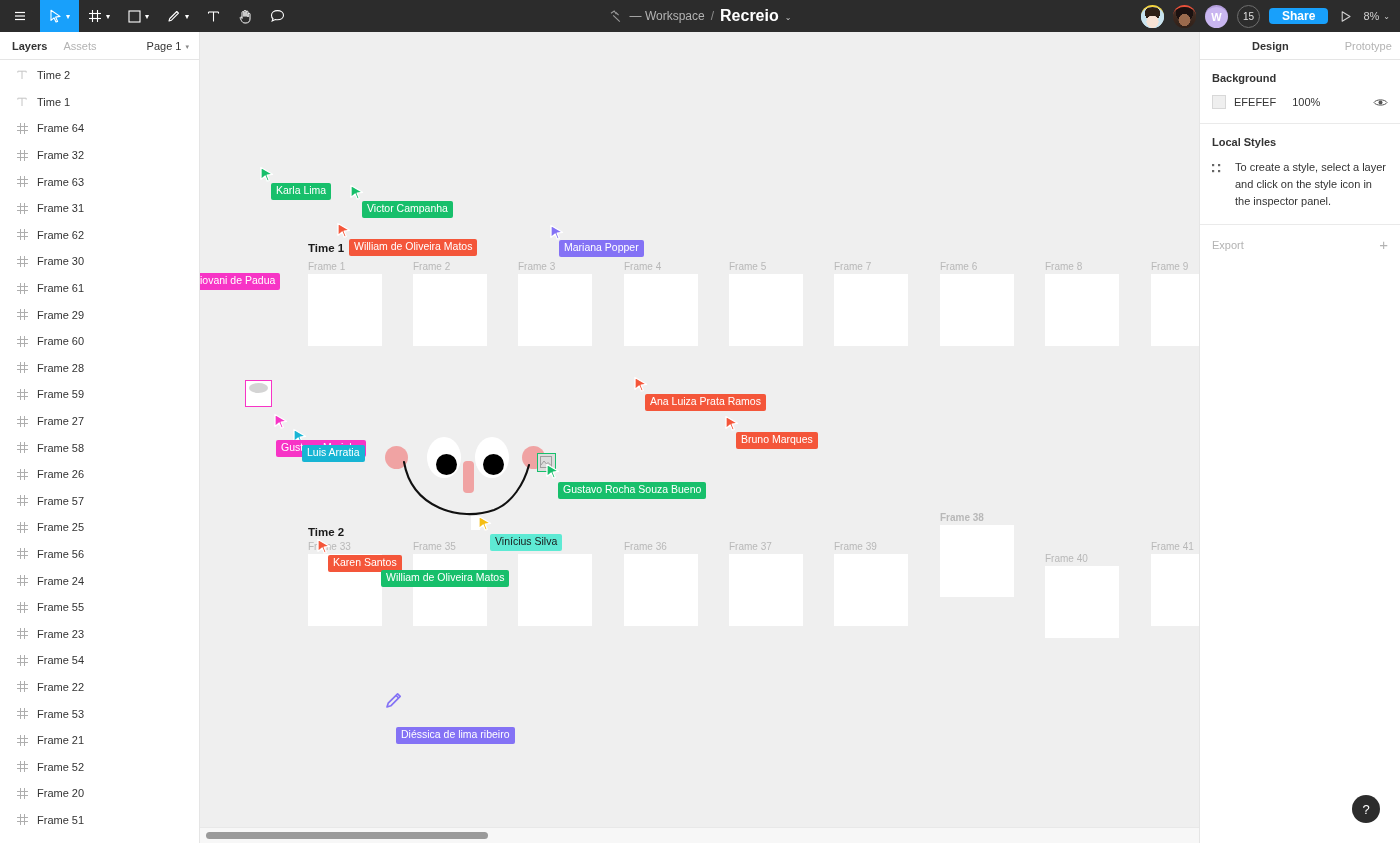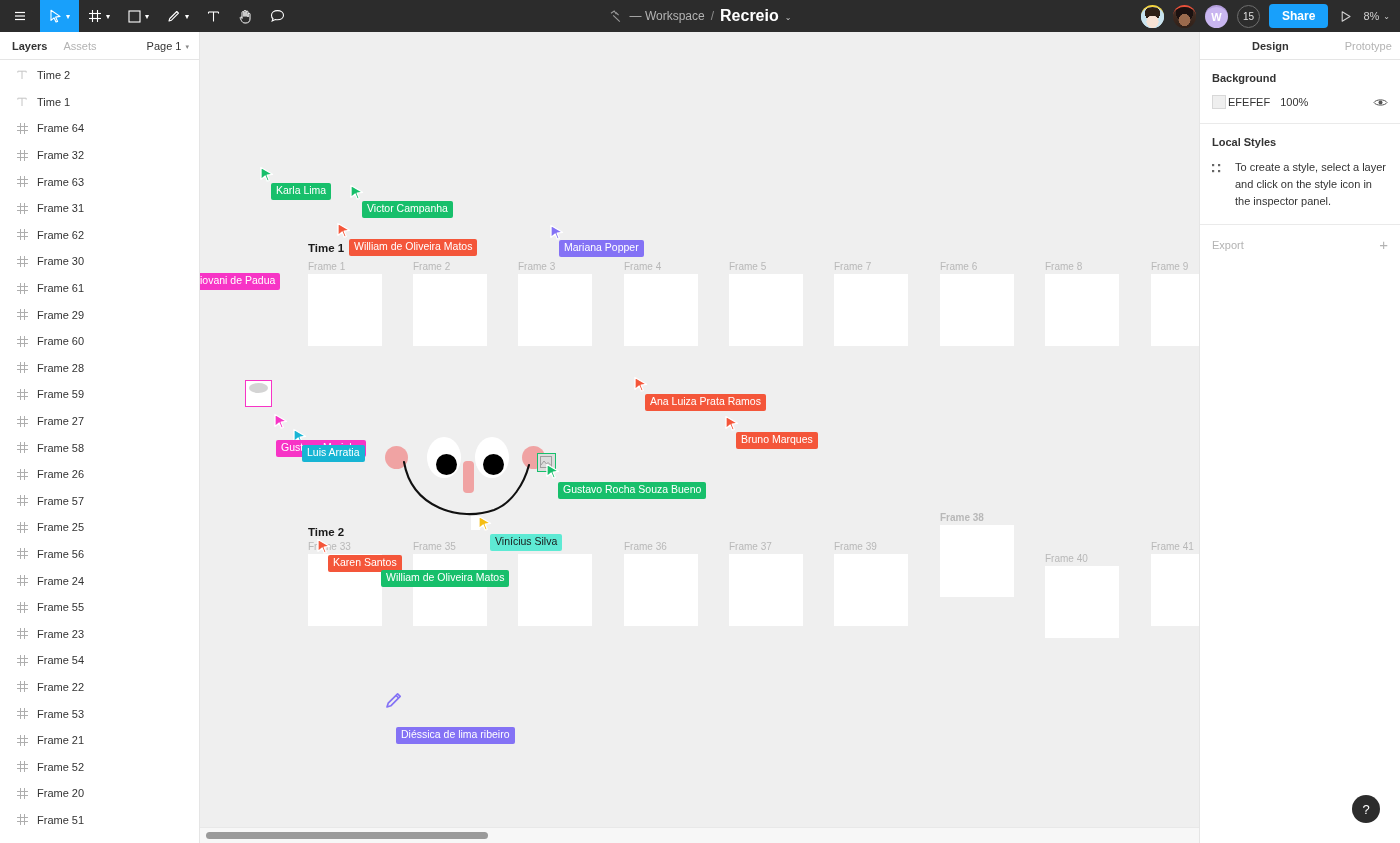--- a/index.html
+++ b/index.html
@@ -49,21 +49,21 @@
     font-size:11px; font-weight:bold; color:#ffffff;
   }
   .avatar .face { position:absolute; inset:0; }
   .count-badge {
     width:23px; height:23px; border-radius:50%;
     border:1px solid #6e6e6e; color:#e0e0e0; font-size:10px;
     display:flex; align-items:center; justify-content:center;
   }
   .share-btn {
     background:#18a0fb; color:#fff; font-size:12px; font-weight:bold;
-    height:24px; padding:0 13px; border-radius:4px; border:none;
+    height:16px; padding:0 13px; border-radius:4px; border:none;
     display:flex; align-items:center; cursor:pointer;
   }
   .play-btn { color:#d0d0d0; display:flex; align-items:center; padding:0 2px;}
   .zoom-ctl { color:#d0d0d0; font-size:11px; display:flex; align-items:center; gap:4px; }
 
   
   .left-panel {
     position:absolute; left:0; top:32px; width:200px; height:811px;
     background:#ffffff; border-right:1px solid #e5e5e5;
     display:flex; flex-direction:column;
@@ -136,21 +136,21 @@
     background:#ffffff; border-left:1px solid #e5e5e5;
   }
   .rp-tabs {
     height:28px; display:flex; align-items:center; padding:0 12px; gap:16px;
     border-bottom:1px solid #e5e5e5;
   }
   .rp-tab { font-size:11px; color:#b3b3b3; cursor:pointer;padding-left:40px; }
   .rp-tab.active { color:#333333; font-weight:bold; }
   .rp-section { padding:12px 12px 14px 12px; border-bottom:1px solid #eaeaea; }
   .rp-h { font-size:11px; font-weight:bold; color:#333333; margin-bottom:11px; }
-  .bg-row { display:flex; align-items:center; gap:2px; }
+  .bg-row { display:flex; align-items:center; gap:8px; }
   .swatch { width:14px; height:14px; border:1px solid #d8d8d8; background:#efefef; }
   .bg-hex { font-size:11px; color:#333; }
   .bg-op { font-size:11px; color:#333; margin-left:8px; }
   .eye-ic { margin-left:auto; color:#555; display:flex; }
   .styles-row { display:flex; gap:12px; align-items:flex-start; }
   .dots-ic { color:#666; margin-top:2px; }
   .styles-text { font-size:11px; color:#333; line-height:1.55; }
   .export-row {
     padding:12px; display:flex; align-items:center; justify-content:space-between;
   }

